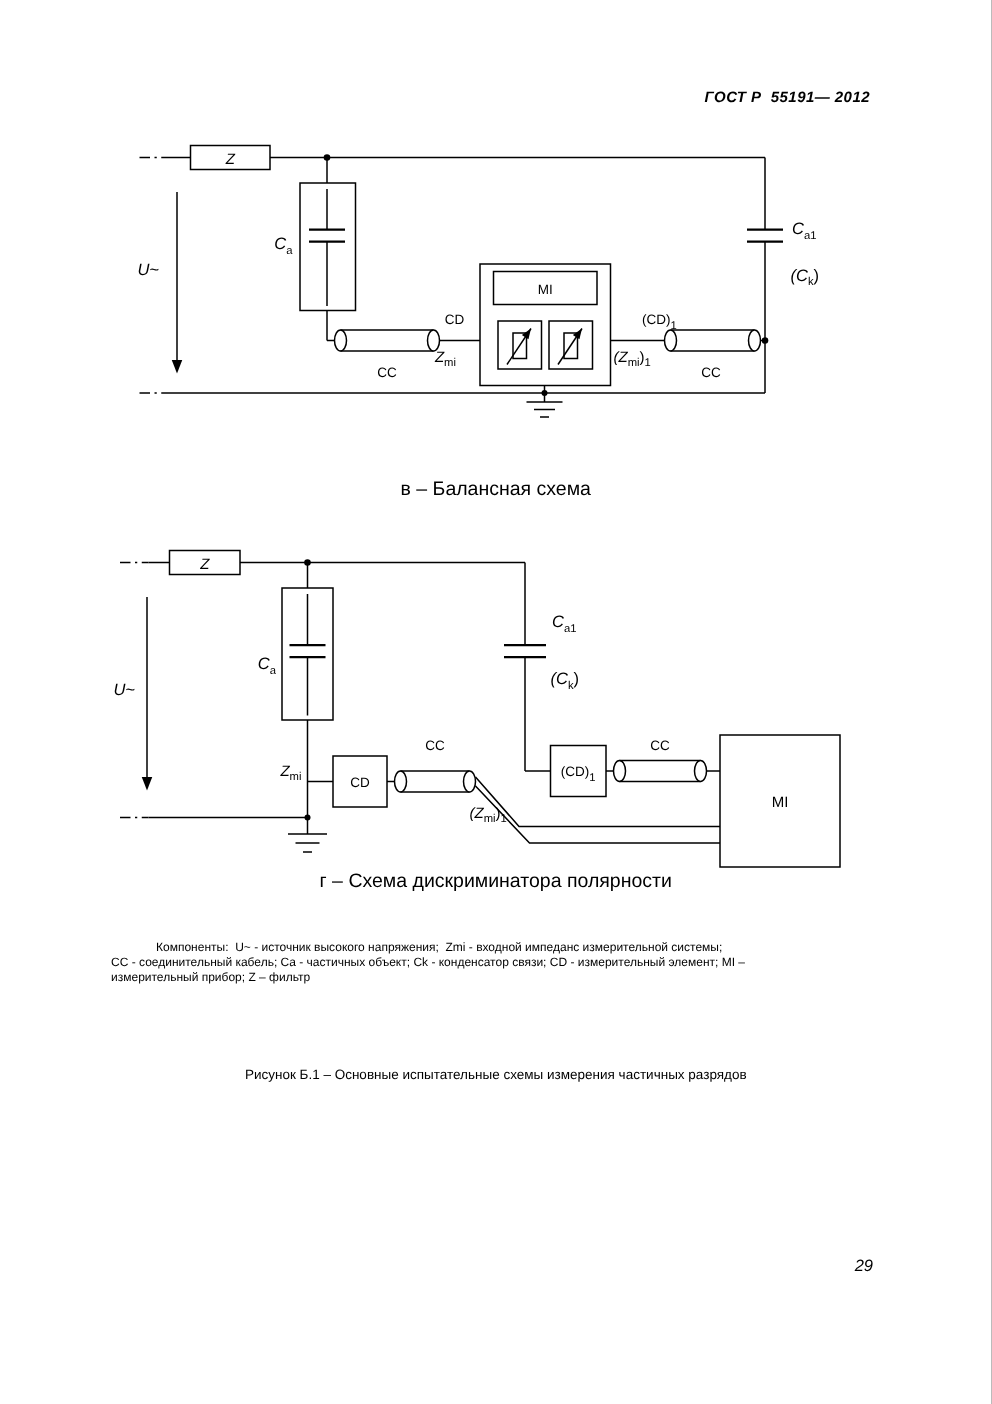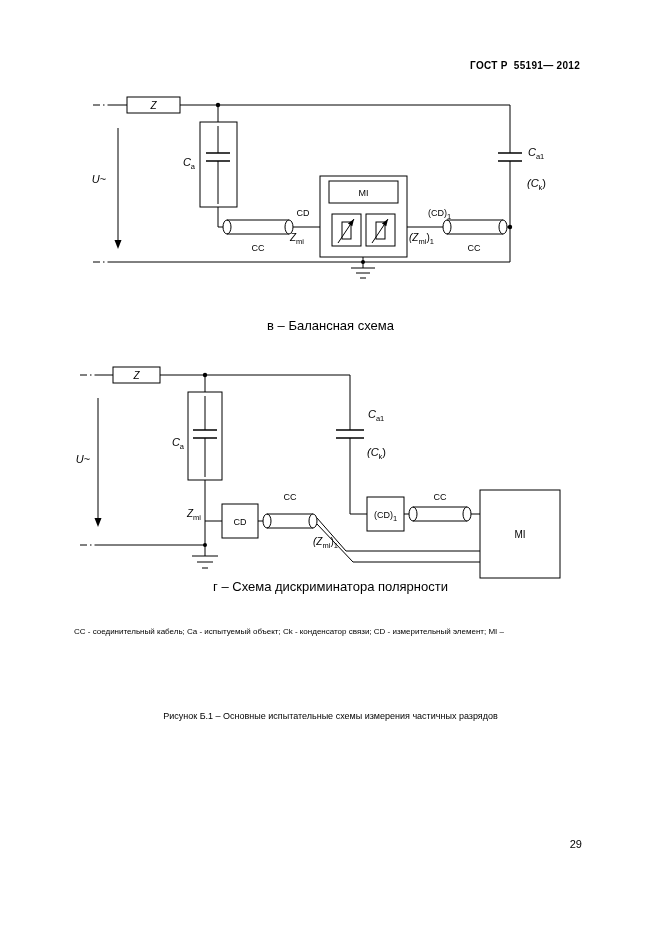--- a/index.html
+++ b/index.html
@@ -4,24 +4,24 @@
 <style>
   * { margin:0; padding:0; box-sizing:border-box; }
   html,body { background:#888; }
   .page {
     position:relative; width:661px; height:936px; margin:0 auto;
     background:#ffffff; color:#000;
     font-family:"Liberation Sans", sans-serif; overflow:hidden;
   }
   .doc-header {
     position:absolute; top:60px; right:81px;
-    font-size:10px; font-weight:bold; letter-spacing:.3px; white-space:pre;
+    font-size:10px; font-weight:bold; letter-spacing:.3px; white-space:pre;font-style:italic;
   }
   .page-number {
-    position:absolute; top:838px; right:79px; font-size:11px;
+    position:absolute; top:838px; right:79px; font-size:11px;font-style:italic;
   }
   .caption {
     position:absolute; left:0; width:100%; text-align:center;
     font-size:13px; white-space:pre;
   }
   .caption1 { top:318px; }
   .caption2 { top:579px; }
   .fig-caption { top:680px; font-size:9px;margin-top:31px; }
   .components {
     position:absolute; top:627px; left:74px; width:514px;
@@ -267,20 +267,22 @@
       <path class="ln" d="M205,545 V556"></path>
       <path class="ln" d="M192,556 H218"></path>
       <path class="ln" d="M197,562 H213"></path>
       <path class="ln" d="M202,568 H208"></path>
     </g>
   </svg>
 
   <div class="caption caption2">г – Схема дискриминатора полярности</div>
 
   <div class="components">
-    <div class="line">CC - соединительный кабель; Ca - испытуемый объект; Ck - конденсатор связи; CD - измерительный элемент; MI –</div>
+    <div class="line indent">Компоненты:  U~ - источник высокого напряжения;  Zmi - входной импеданс измерительной системы;</div>
+    <div class="line">CC - соединительный кабель; Ca - частичных объект; Ck - конденсатор связи; CD - измерительный элемент; MI –</div>
+    <div class="line">измерительный прибор; Z – фильтр</div>
   </div>
 
   <div class="caption fig-caption">Рисунок Б.1 – Основные испытательные схемы измерения частичных разрядов</div>
 
   <div class="page-number">29</div>
 
 </div>
 
 </body></html>

